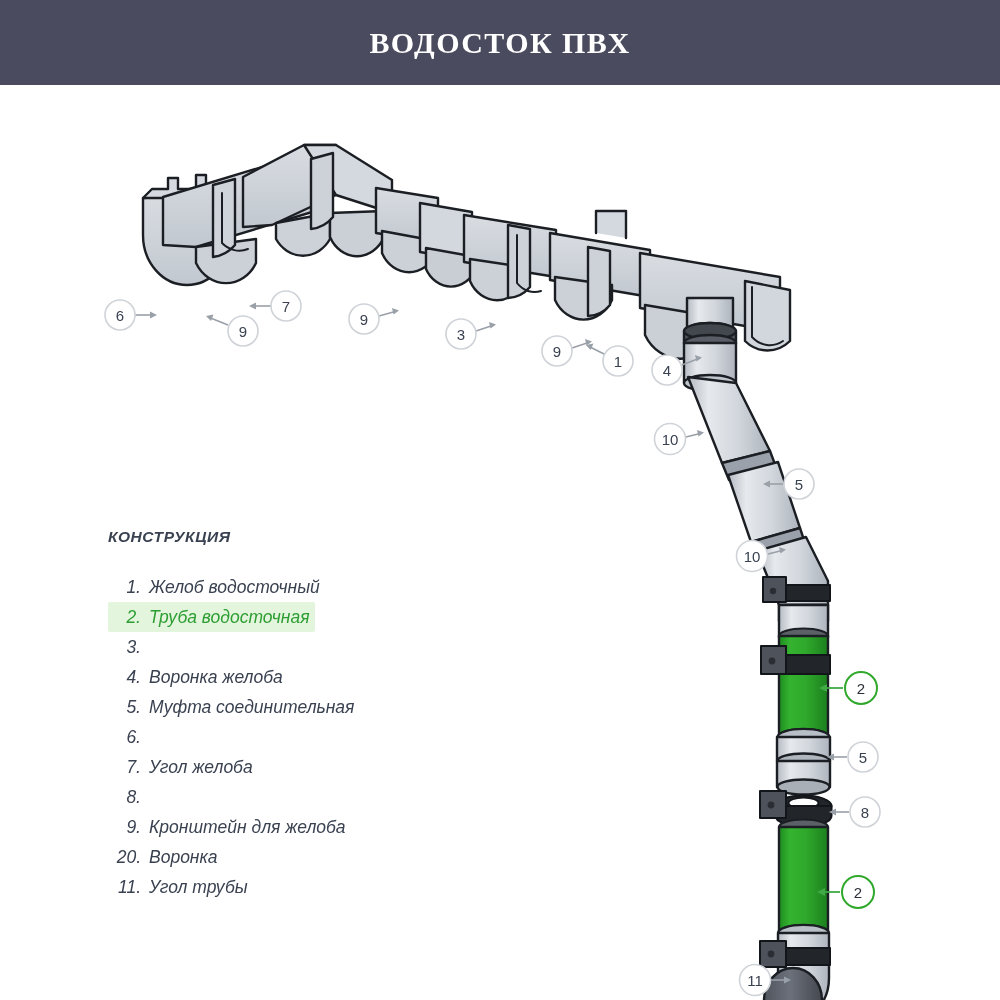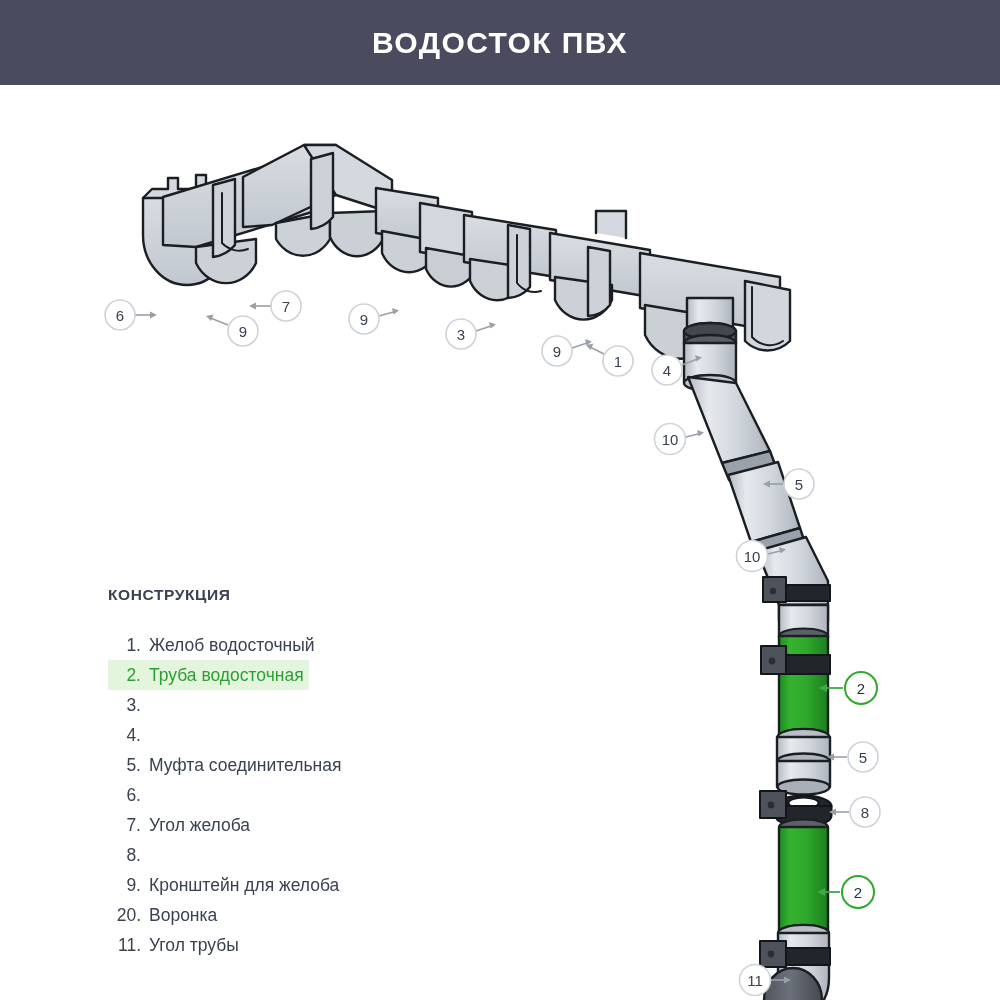--- a/index.html
+++ b/index.html
@@ -20,28 +20,29 @@
     position: absolute; left: 0; top: 0;
     width: 1000px; height: 85px;
     background: #4b4b5f;
     display: flex; align-items: center; justify-content: center;
   }
   #header-title {
     color: #ffffff;
     font-size: 30px;
     font-weight: bold;
     letter-spacing: 1.4px;
-    font-family: Liberation Sans, sans-serif;
+    font-family: Liberation Serif, serif;
   }
 
   
   #legend {
     position: absolute;
-    left: 108px; top: 586px;
+    left: 108px; top: 528px;
     width: 400px;
+    font-style: italic;
   }
   #legend-heading {
     font-size: 15.5px;
     font-weight: bold;
     color: #3a4251;
     letter-spacing: 0.6px;
     margin-bottom: 26px;
   }
   .legend-item {
     display: flex;
@@ -405,20 +406,21 @@
         </div>
         <div class="legend-item highlight">
           <span class="num">2.</span>
           <span>Труба водосточная</span>
         </div>
         <div class="legend-item">
           <span class="num">3.</span>
         </div>
         <div class="legend-item">
           <span class="num">4.</span>
+          <span>Воронка желоба</span>
         </div>
         <div class="legend-item">
           <span class="num">5.</span>
           <span>Муфта соединительная</span>
         </div>
         <div class="legend-item">
           <span class="num">6.</span>
         </div>
         <div class="legend-item">
           <span class="num">7.</span>

